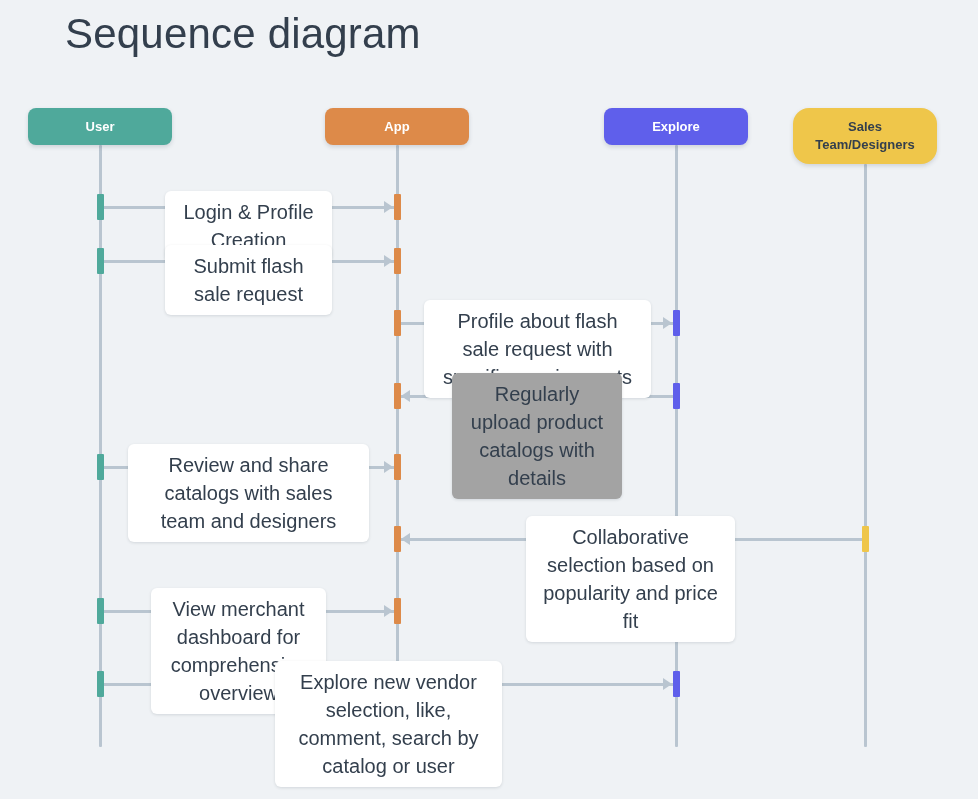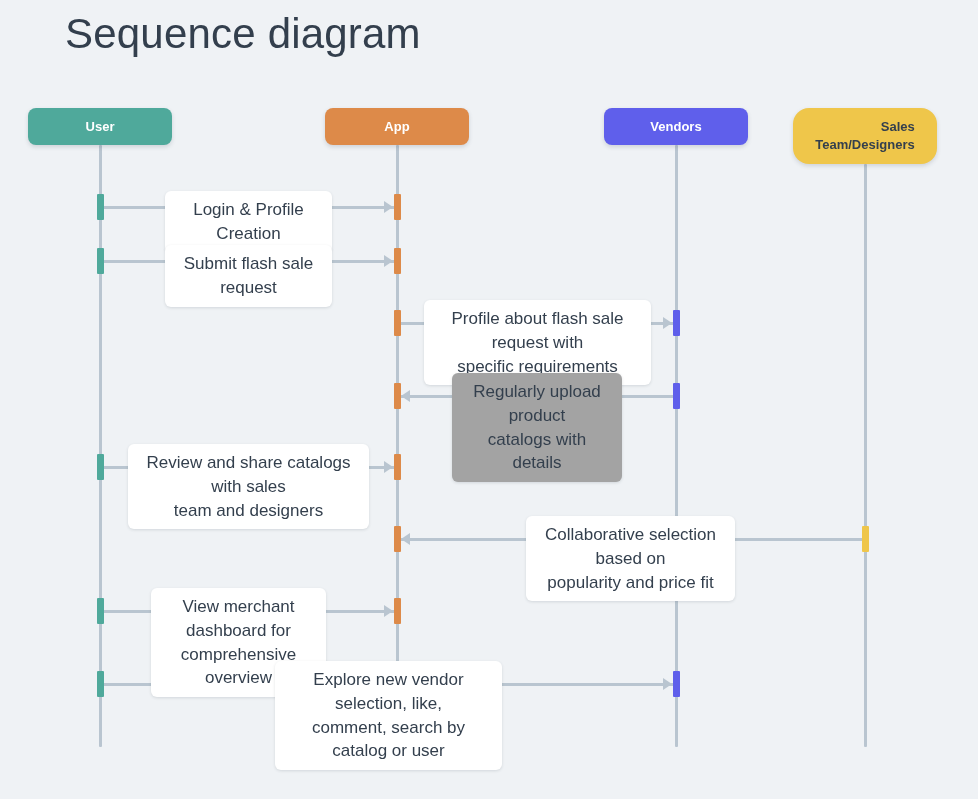--- a/index.html
+++ b/index.html
@@ -50,21 +50,21 @@
     display: flex;
     align-items: center;
     justify-content: center;
     text-align: center;
     font-size: 13px;
     font-weight: bold;
     line-height: 1.35;
     padding: 4px 8px;
     box-shadow: 0 2px 4px rgba(60,72,88,0.18);
   }
-  .actor-label { display: block; text-align: right; }
+  .actor-label { display: block; }
 
   
   .activation {
     position: absolute;
     width: 7px;
     height: 26px;
     border-radius: 1px;
   }
 
   
@@ -92,21 +92,21 @@
     position: absolute;
     box-sizing: border-box;
     background: #ffffff;
     border-radius: 6px;
     box-shadow: 0 1px 3px rgba(60,72,88,0.16);
     display: flex;
     align-items: center;
     justify-content: center;
     text-align: center;
     color: #333f4d;
-    font-size: 17px;
+    font-size: 20px;
     line-height: 1.4;
     padding: 7px 13px;
     white-space: pre-line;
   }
 </style>
 </head>
 <body style="background: rgb(239, 242, 245);">
 
 <div id="canvas">
 
@@ -155,21 +155,21 @@
       <div class="activation" style="left: 673px; top: 671px; background: rgb(95, 95, 235);"></div>
     </div>
   <div id="actors-layer">
       <div class="actor" style="left: 28px; top: 108px; width: 144px; height: 37px; background: rgb(79, 169, 155); color: rgb(255, 255, 255);">
         <span class="actor-label" style="white-space: pre-line;">User</span>
       </div>
       <div class="actor" style="left: 325px; top: 108px; width: 144px; height: 37px; background: rgb(221, 138, 73); color: rgb(255, 255, 255);">
         <span class="actor-label" style="white-space: pre-line;">App</span>
       </div>
       <div class="actor" style="left: 604px; top: 108px; width: 144px; height: 37px; background: rgb(95, 95, 235); color: rgb(255, 255, 255);">
-        <span class="actor-label" style="white-space: pre-line;">Vendors</span>
+        <span class="actor-label" style="white-space: pre-line;">Explore</span>
       </div>
       <div class="actor" style="left: 793px; top: 108px; width: 144px; height: 56px; background: rgb(239, 198, 74); color: rgb(51, 63, 77); border-radius: 16px;">
         <span class="actor-label" style="white-space: pre-line;">Sales
 Team/Designers</span>
       </div>
     </div>
   <div id="labels-layer">
       <div class="msg-box" style="left: 165px; top: 191px; width: 167px; min-height: 32px; background: rgb(255, 255, 255);">Login &amp; Profile Creation</div>
       <div class="msg-box" style="left: 165px; top: 245px; width: 167px; min-height: 32px; background: rgb(255, 255, 255);">Submit flash sale request</div>
       <div class="msg-box" style="left: 424px; top: 300px; width: 227px; min-height: 48px; background: rgb(255, 255, 255);">Profile about flash sale request with

